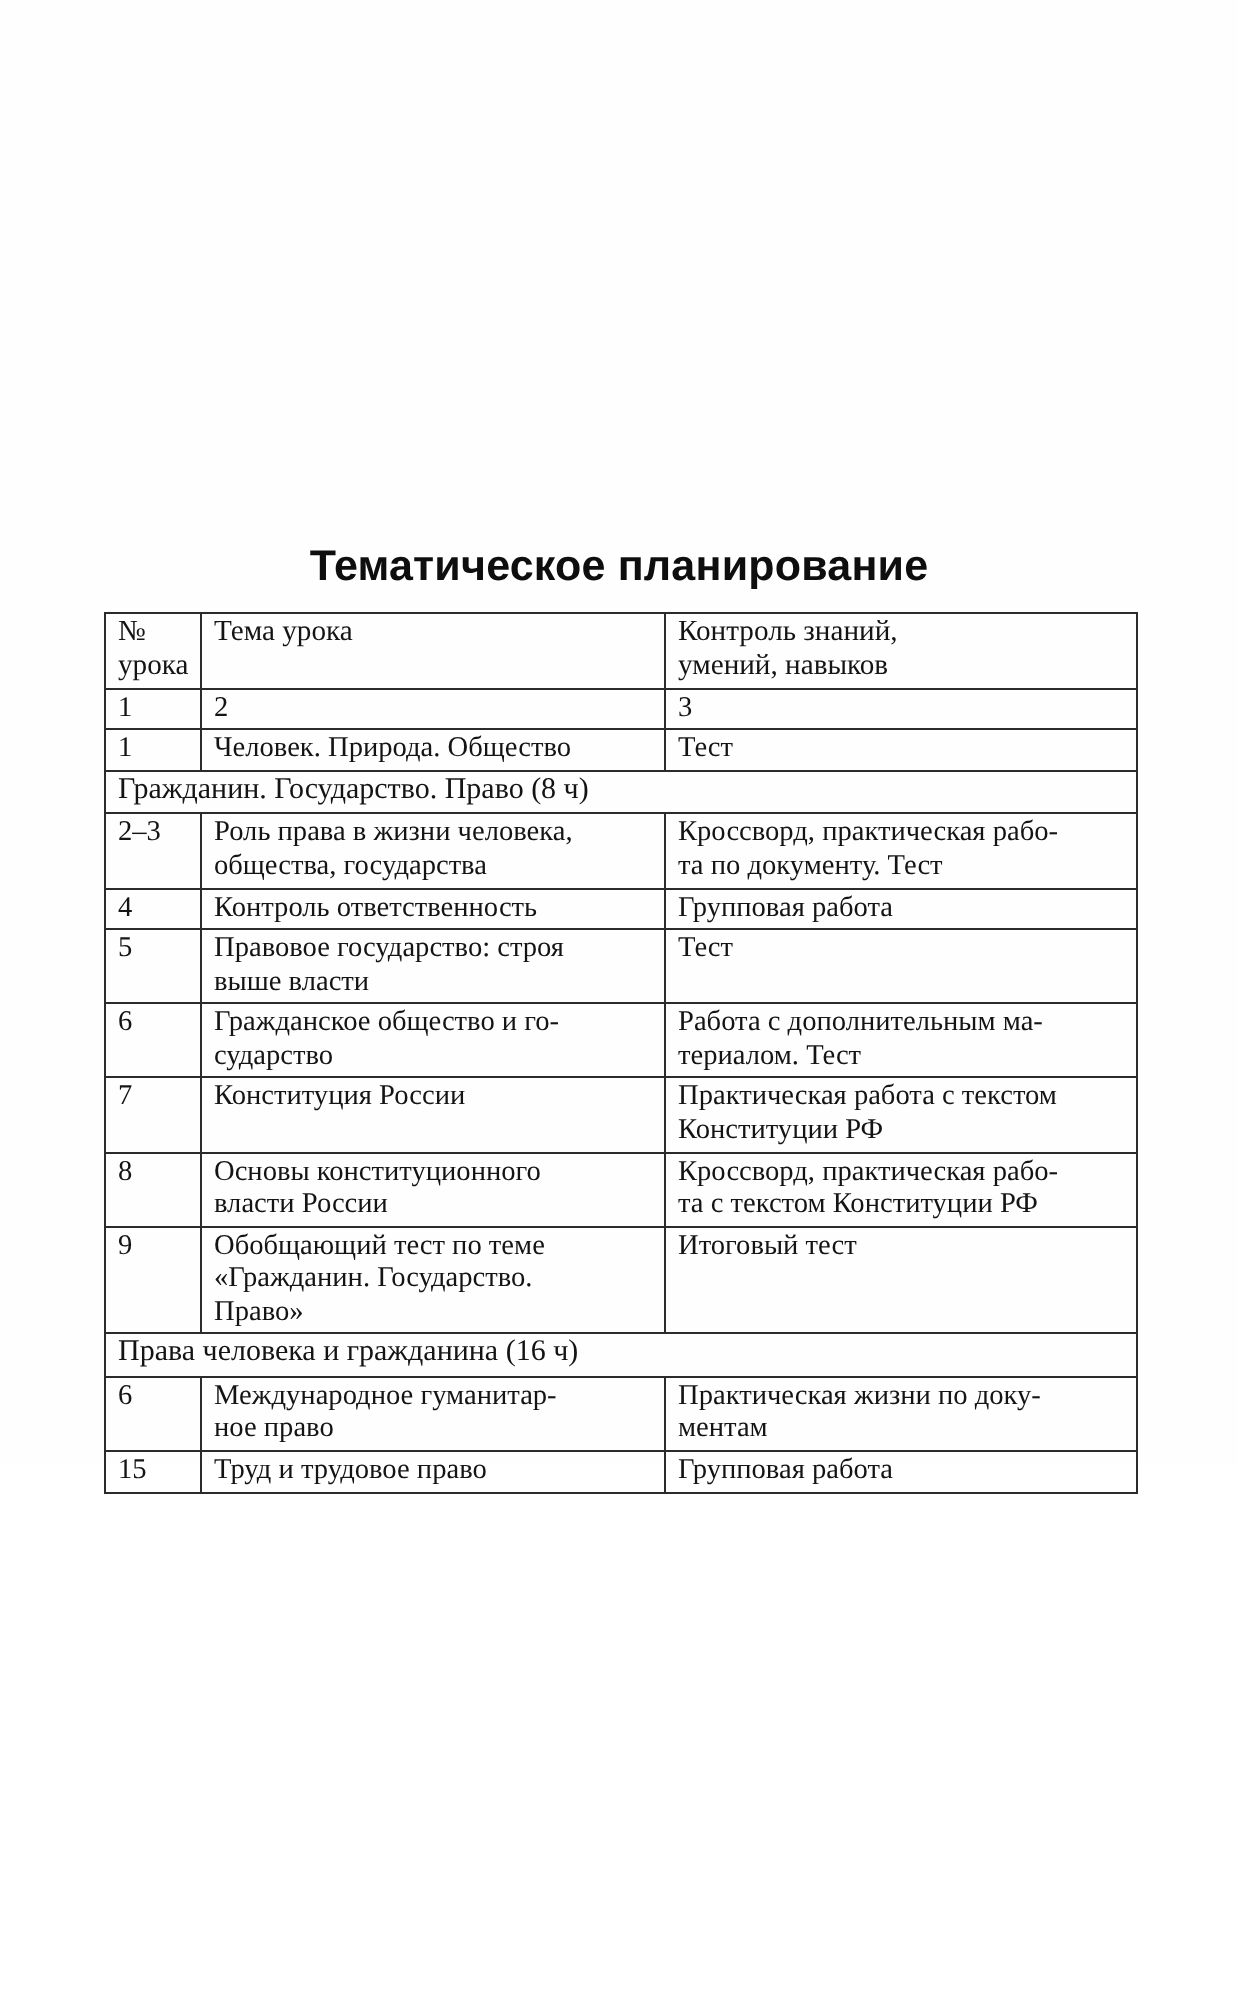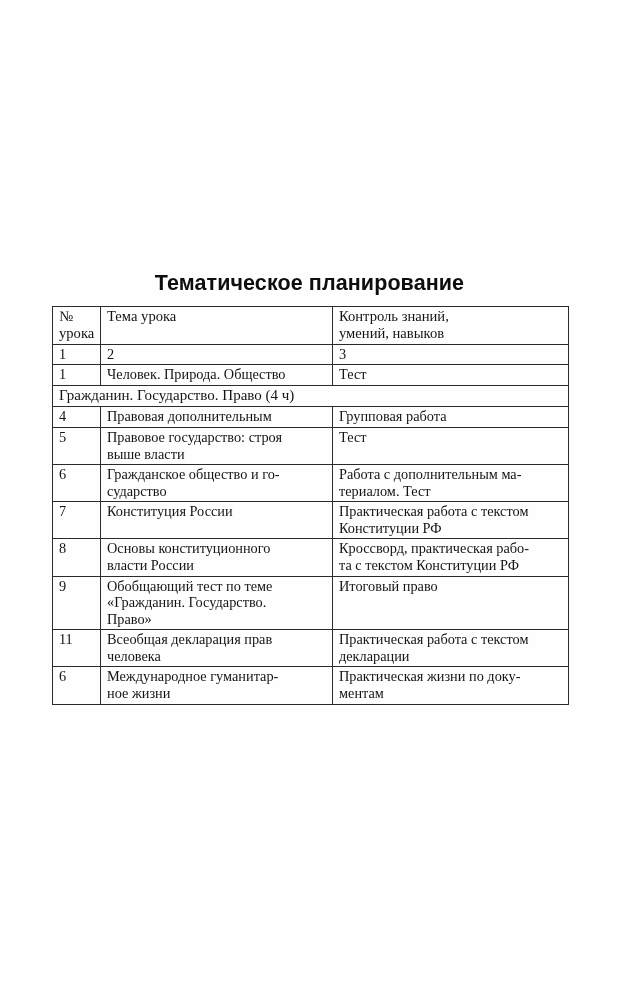--- a/index.html
+++ b/index.html
@@ -144,25 +144,32 @@
             <td>1</td>
             <td>2</td>
             <td>3</td>
           </tr>
           <tr>
             <td class="num">1</td>
             <td class="topic lines">Человек. Природа. Общество</td>
             <td class="ctrl lines">Тест</td>
           </tr>
           <tr class="section">
-            <td colspan="3">Гражданин. Государство. Право (4 ч)</td>
+            <td colspan="3">Гражданин. Государство. Право (8 ч)</td>
+          </tr>
+          <tr>
+            <td class="num">2–3</td>
+            <td class="topic lines">Роль права в жизни человека,
+общества, государства</td>
+            <td class="ctrl lines">Кроссворд, практическая рабо-
+та по документу. Тест</td>
           </tr>
           <tr>
             <td class="num">4</td>
-            <td class="topic lines">Правовая дополнительным</td>
+            <td class="topic lines">Контроль ответственность</td>
             <td class="ctrl lines">Групповая работа</td>
           </tr>
           <tr>
             <td class="num">5</td>
             <td class="topic lines">Правовое государство: строя
 выше власти</td>
             <td class="ctrl lines">Тест</td>
           </tr>
           <tr>
             <td class="num">6</td>
@@ -182,33 +189,34 @@
             <td class="topic lines">Основы конституционного
 власти России</td>
             <td class="ctrl lines">Кроссворд, практическая рабо-
 та с текстом Конституции РФ</td>
           </tr>
           <tr>
             <td class="num">9</td>
             <td class="topic lines">Обобщающий тест по теме
 «Гражданин. Государство.
 Право»</td>
-            <td class="ctrl lines">Итоговый право</td>
-          </tr>
-          <tr>
-            <td class="num">11</td>
-            <td class="topic lines">Всеобщая декларация прав
-человека</td>
-            <td class="ctrl lines">Практическая работа с текстом
-декларации</td>
+            <td class="ctrl lines">Итоговый тест</td>
+          </tr>
+          <tr class="section">
+            <td colspan="3">Права человека и гражданина (16 ч)</td>
           </tr>
           <tr>
             <td class="num">6</td>
             <td class="topic lines">Международное гуманитар-
-ное жизни</td>
+ное право</td>
             <td class="ctrl lines">Практическая жизни по доку-
 ментам</td>
+          </tr>
+          <tr>
+            <td class="num">15</td>
+            <td class="topic lines">Труд и трудовое право</td>
+            <td class="ctrl lines">Групповая работа</td>
           </tr>
         </tbody>
     </table>
   </div>
 
 </div>
 
 </body></html>

